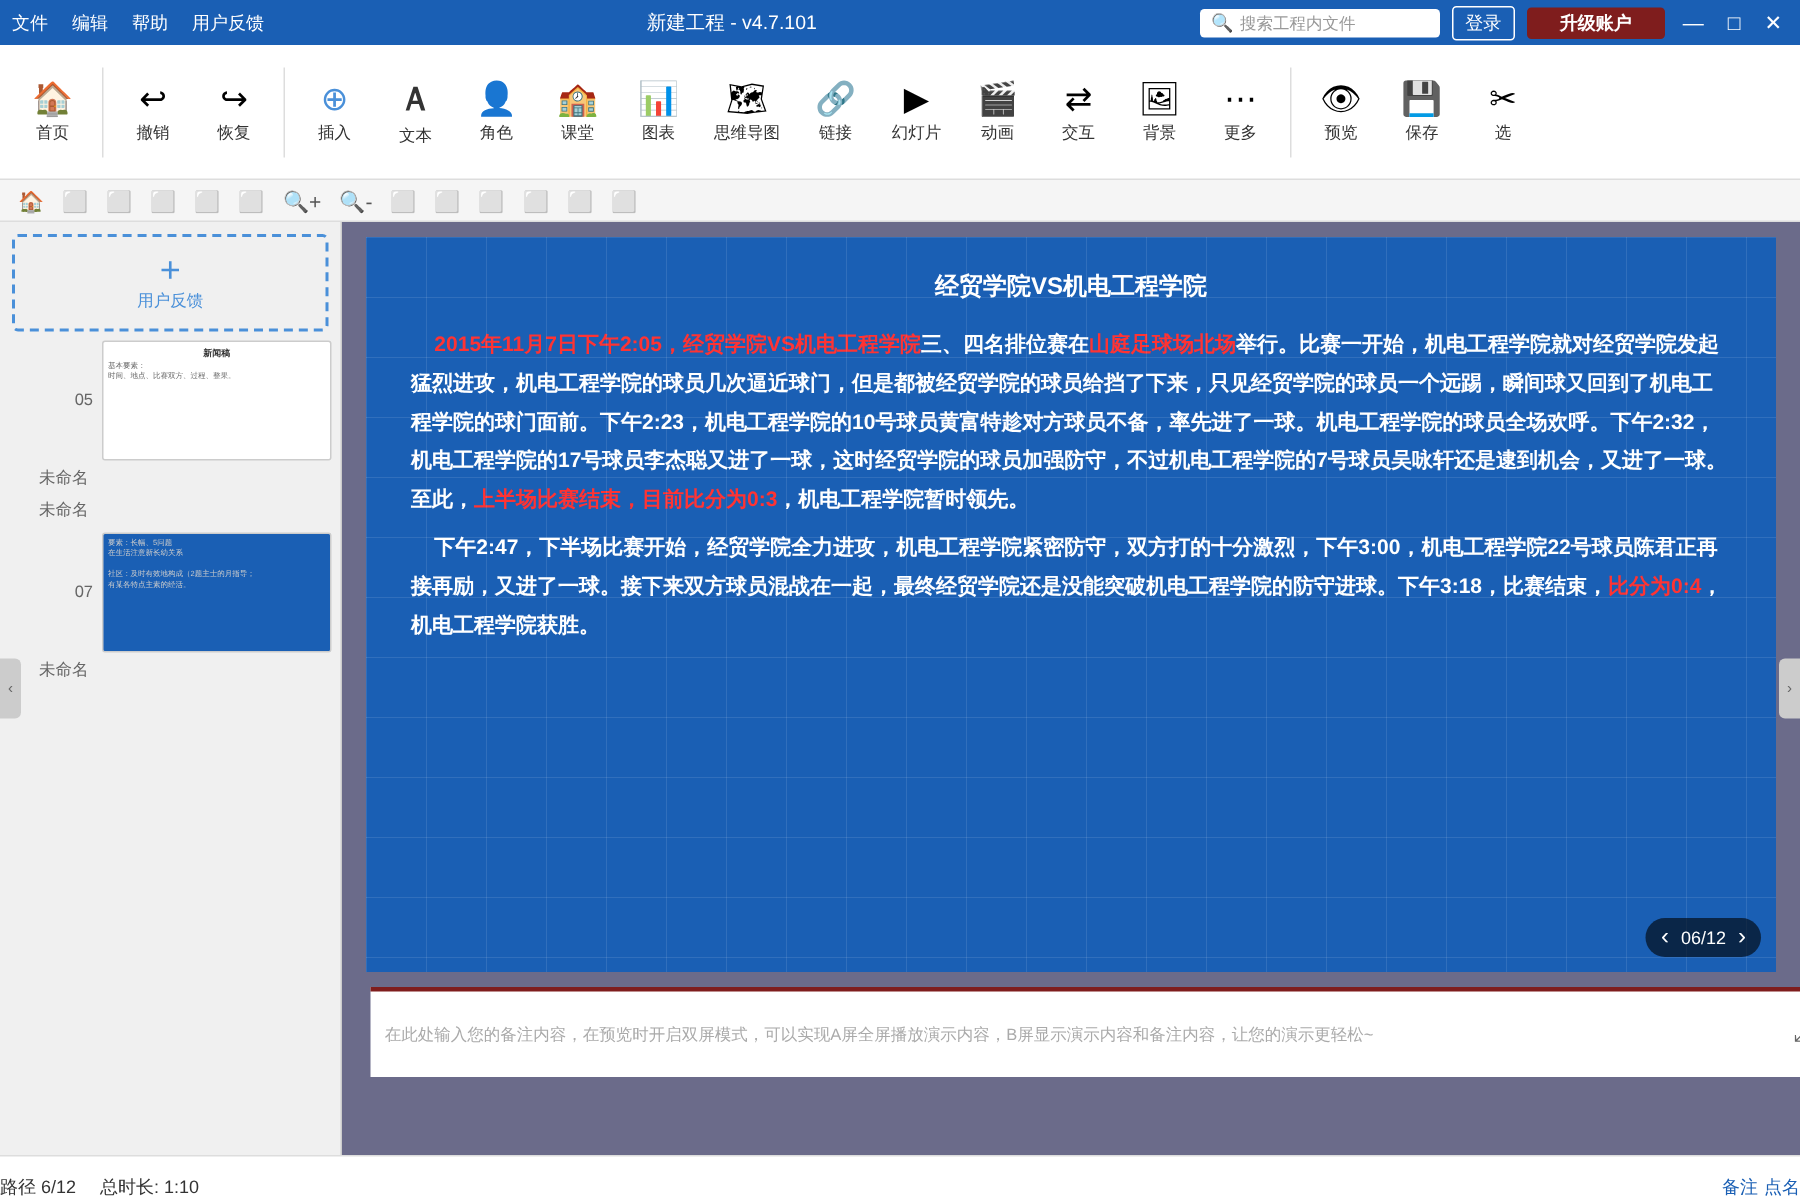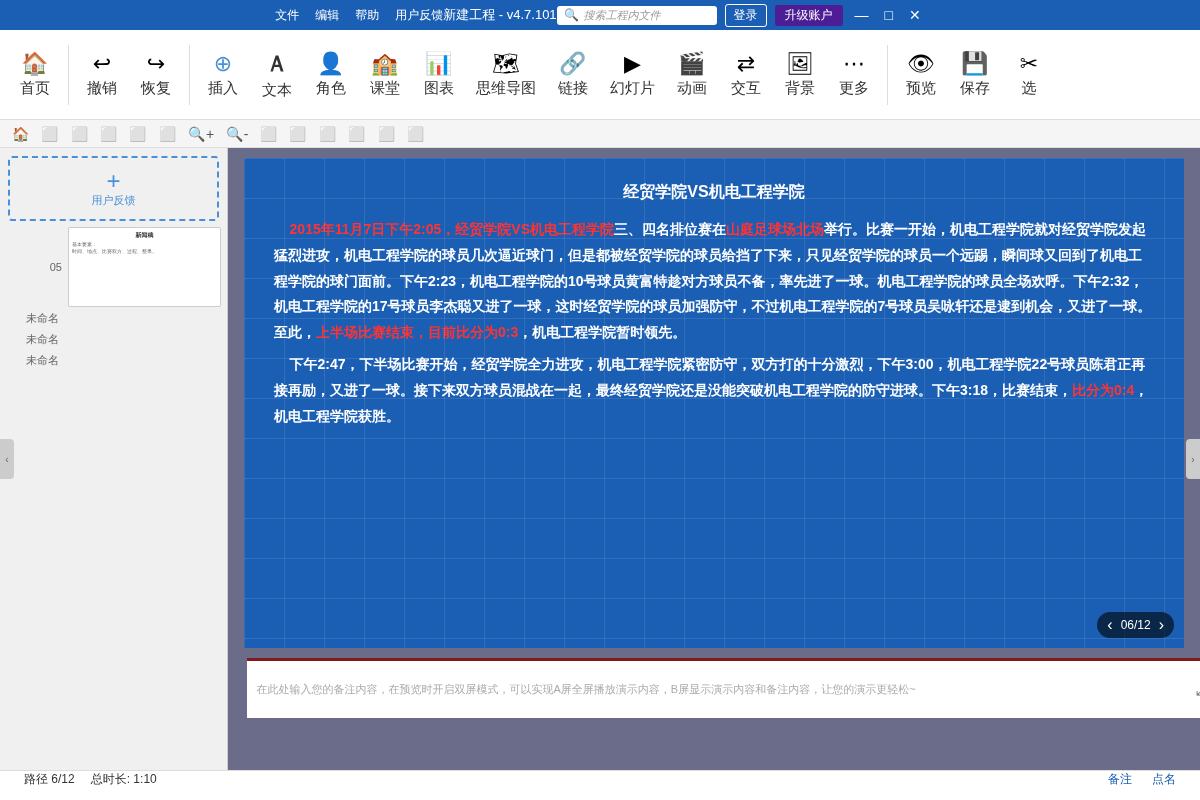--- a/index.html
+++ b/index.html
@@ -4,21 +4,21 @@
   <style>
     * { box-sizing: border-box; margin: 0; padding: 0; }
     body { font-family: 'Microsoft YaHei', Arial, sans-serif; font-size: 12px; background: #f0f0f0; width: 1200px; height: 800px; overflow: hidden; }
 
     
     .title-bar {
       height: 30px;
       background: #1a5fb4;
       display: flex;
       align-items: center;
-      justify-content: center;
+      justify-content: space-between;
       padding: 0 8px;
       color: white;
       font-size: 12px;
     }
     .title-bar-left { display: flex; gap: 16px; }
     .title-bar-left span { cursor: pointer; }
     .title-bar-center { font-size: 13px; }
     .title-bar-right { display: flex; align-items: center; gap: 8px; }
     .search-box {
       background: white;
@@ -34,28 +34,28 @@
     .btn-login {
       background: transparent;
       border: 1px solid white;
       color: white;
       padding: 2px 8px;
       border-radius: 3px;
       cursor: pointer;
       font-size: 12px;
     }
     .btn-upgrade {
-      background: #4c1d95;
+      background: #7f1d1d;
       border: none;
       color: white;
-      padding: 2px 10px;
+      padding: 2px 22px;
       border-radius: 3px;
       cursor: pointer;
       font-size: 12px;
-      font-weight: normal;
+      font-weight: bold;
     }
     .wm-btn { background: transparent; border: none; color: white; cursor: pointer; font-size: 14px; padding: 0 4px; }
 
     
     .toolbar {
       height: 90px;
       background: white;
       border-bottom: 1px solid #ddd;
       display: flex;
       align-items: center;
@@ -65,21 +65,21 @@
     .toolbar-group {
       display: flex;
       flex-direction: column;
       align-items: center;
       padding: 4px 8px;
       cursor: pointer;
       border-radius: 4px;
       min-width: 50px;
     }
     .toolbar-icon { font-size: 22px; margin-bottom: 2px; }
-    .toolbar-label { font-size: 15px; color: #333; }
+    .toolbar-label { font-size: 11px; color: #333; }
     .toolbar-divider { width: 1px; height: 60px; background: #ddd; margin: 0 4px; }
 
     
     .sub-toolbar {
       height: 28px;
       background: #f5f5f5;
       border-bottom: 1px solid #ddd;
       display: flex;
       align-items: center;
       padding: 0 8px;
@@ -267,28 +267,28 @@
       color: #666;
       z-index: 10;
     }
 
     
     .status-bar {
       height: 30px;
       background: white;
       border-top: 1px solid #ddd;
       display: flex;
-      align-items: flex-start;
+      align-items: flex-end;
       justify-content: space-between;
-      padding: 0 24px;
+      padding: 0 0;
       font-size: 12px;
       color: #333;
     }
     .status-left { display: flex; gap: 16px; }
-    .status-right { display: flex; gap: 20px; align-items: center; }
+    .status-right { display: flex; gap: 4px; align-items: center; }
     .status-right span { cursor: pointer; color: #1a5fb4; }
 
     
     .grid-overlay {
       position: absolute;
       top: 0; left: 0; right: 0; bottom: 0;
       pointer-events: none;
       background-image: 
         linear-gradient(rgba(255,255,255,0.1) 1px, transparent 1px),
         linear-gradient(90deg, rgba(255,255,255,0.1) 1px, transparent 1px);
@@ -318,21 +318,21 @@
   <div class="title-bar-left">
     <span>文件</span>
     <span>编辑</span>
     <span>帮助</span>
     <span>用户反馈</span>
   </div>
   <div class="title-bar-center">新建工程 - v4.7.101</div>
   <div class="title-bar-right">
     <div class="search-box">
       <span>🔍</span>
-      <span style="color:#999;font-size:11px;font-style:italic;">搜索工程内文件</span>
+      <span style="color:#999;font-size:11px;">搜索工程内文件</span>
     </div>
     <button class="btn-login">登录</button>
     <button class="btn-upgrade">升级账户</button>
     <button class="wm-btn">—</button>
     <button class="wm-btn">□</button>
     <button class="wm-btn">✕</button>
   </div>
 </div>
 
 <div class="toolbar">
@@ -445,20 +445,29 @@
         <div class="mini-title">新闻稿</div>
         <div class="mini-body">
           基本要素：<br>时间、地点、比赛双方、过程、整果。
         </div>
       </div>
     </div>
     <div class="slide-label">未命名</div>
 
     <div class="slide-label">未命名</div>
 
+    <div class="slide-item">
+      <span class="slide-num">07</span>
+      <div class="slide-thumb" style="background:#1a5fb4;color:white;">
+        <div style="font-size:5px;line-height:1.4;color:#ccc;">
+          要素：长幅、5问题<br>在生活注意新长幼关系<br><br>
+          <span style="color:#ccc;">社区：及时有效地构成（2题主士的月指导；<br>有某各特点主素的经活。</span>
+        </div>
+      </div>
+    </div>
     <div class="slide-label">未命名</div>
 
     <div class="collapse-handle">‹</div>
   </div>
 
   <div class="canvas-area">
     <div class="slide-canvas">
       <div class="grid-overlay"></div>
       <div class="slide-canvas-inner">
         <div class="slide-title">经贸学院VS机电工程学院</div>

